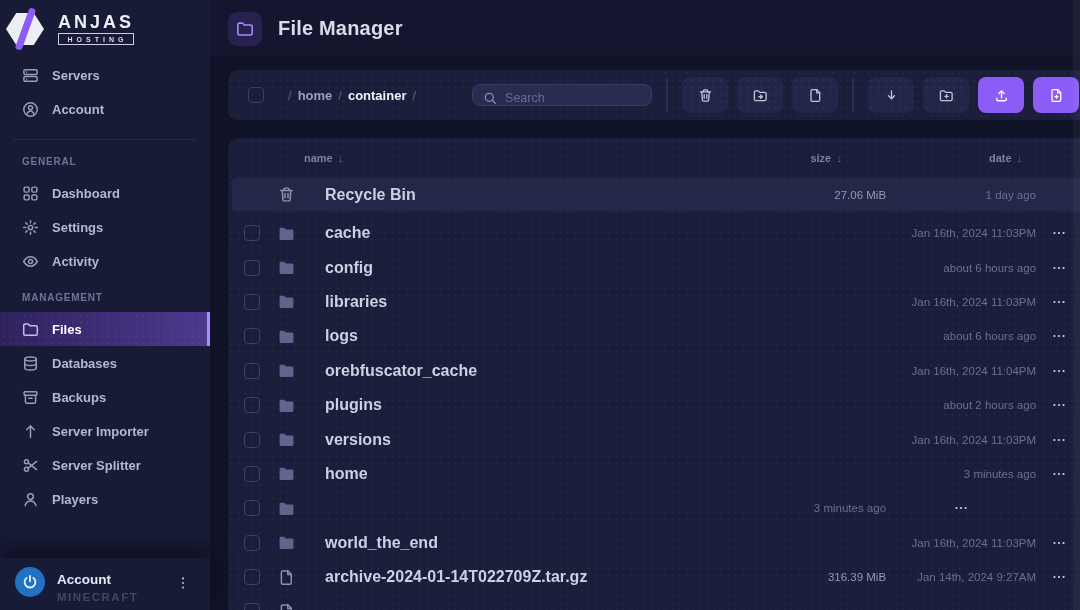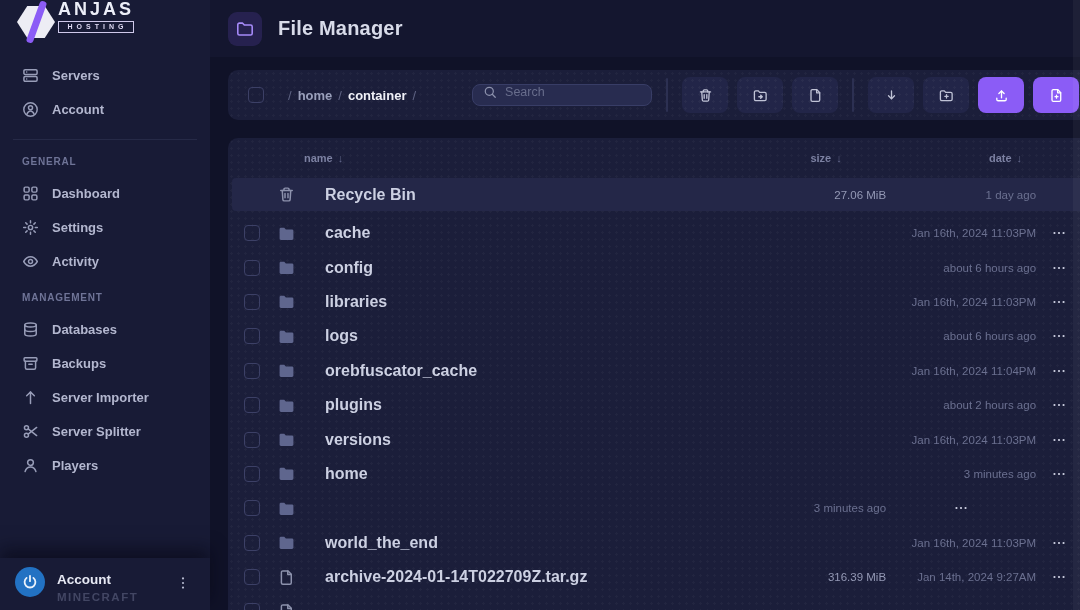--- a/index.html
+++ b/index.html
@@ -2,21 +2,21 @@
 <html><head>
 <meta charset="utf-8">
 <style>
   * { margin:0; padding:0; box-sizing:border-box; }
   html,body { width:1080px; height:610px; overflow:hidden; }
   body { background:#101228; font-family:"Liberation Sans", sans-serif; }
   .app { position:relative; width:1080px; height:610px; display:flex; }
 
   
   .sidebar { width:210px; height:610px; background:#181b36; flex:none; position:relative; z-index:2; }
-  .brand { display:flex; height:58px; padding-left:14px; cursor:pointer; }
+  .brand { display:flex; align-items:center; gap:11px; height:58px; padding-left:3px; cursor:pointer; }
   .logo-hex { position:relative; width:44px; height:44px; flex:none; }
   .hex { position:absolute; left:3px; top:6px; width:38px; height:32px; background:#ededf4;
          clip-path:polygon(27% 0,73% 0,100% 50%,73% 100%,27% 100%,0 50%); }
   .slash { position:absolute; left:19px; top:0px; width:7px; height:44px; background:#8b5cf6;
            border-radius:3px; transform:rotate(20deg); }
   .brand-text { display:flex; flex-direction:column; align-items:center; }
   .brand-name { font-size:18px; font-weight:700; color:#eceef8; letter-spacing:3px; line-height:1.05; }
   .brand-sub { font-size:7px; font-weight:700; color:#ded9f2; letter-spacing:4px; border:1px solid #cfc9ea;
                padding:1.5px 2px 1.5px 5px; margin-top:2px; align-self:stretch; text-align:center; }
   .side-item { display:flex; align-items:center; gap:13px; height:34px; padding-left:22px;
@@ -55,21 +55,21 @@
   .dots { background-image:radial-gradient(rgba(255,255,255,0.03) 1px, transparent 1.4px); background-size:7px 7px; }
   .toolbar { height:50px; background-color:#1b1e3a; border-radius:10px; display:flex; align-items:center;
              padding:0 15px 0 20px; }
   .checkbox { width:16px; height:16px; border:1.5px solid #3c4066; border-radius:4px; flex:none;
               background:transparent; cursor:pointer; }
   .breadcrumb { margin-left:24px; font-size:13px; display:flex; gap:6px; white-space:nowrap; }
   .breadcrumb .sep { color:#5f6484; }
   .breadcrumb .seg { color:#9aa0bb; font-weight:600; cursor:pointer; }
   .breadcrumb .seg.current { color:#f0f1f8; font-weight:700; }
   .search { margin-left:56px; width:180px; height:22px; background-color:#282c50; border:1px solid #383d66;
-            border-radius:8px; display:flex; align-items:flex-start; padding:0 10px; gap:8px; flex:none; }
+            border-radius:8px; display:flex; align-items:flex-end; padding:0 10px; gap:8px; flex:none; }
   .search .ic { width:14px; height:14px; color:#8d92ad; flex:none; }
   .search input { background:transparent; border:none; outline:none; color:#c7cade; font-size:12.5px; width:100%;
                   font-family:"Liberation Sans", sans-serif; }
   .search input::placeholder { color:#686d8c; }
   .tb-divider { width:2px; height:34px; background:#2c3052; border-radius:1px; margin:0 14px; flex:none; }
   .btn-group { display:flex; gap:9px; }
   .tbtn { width:46px; height:36px; border:none; border-radius:8px; background-color:#222548; color:#c0c3d6;
           display:flex; align-items:center; justify-content:center; cursor:pointer;
           background-image:radial-gradient(rgba(255,255,255,0.035) 1px, transparent 1.4px); background-size:7px 7px; }
   .tbtn.primary { background:#8b5cf6; color:#ffffff; }
@@ -161,20 +161,28 @@
         <div class="side-item">
           <span class="ic">
             <svg viewBox="0 0 16 16" fill="none" stroke="currentColor" stroke-width="1.4" stroke-linecap="round" stroke-linejoin="round">
               <path d="M1.6 8c1.7-2.9 3.9-4.4 6.4-4.4S12.7 5.1 14.4 8c-1.7 2.9-3.9 4.4-6.4 4.4S3.3 10.9 1.6 8z"></path>
               <circle cx="8" cy="8" r="1.9"></circle>
             </svg>
           </span>
           <span>Activity</span>
         </div>
         <div class="section-title">MANAGEMENT</div>
+        <div class="side-item active">
+          <span class="ic">
+            <svg viewBox="0 0 16 16" fill="none" stroke="currentColor" stroke-width="1.4" stroke-linecap="round" stroke-linejoin="round">
+              <path d="M1.6 4.2c0-.8.6-1.4 1.4-1.4h2.9l1.5 1.7h5.6c.8 0 1.4.6 1.4 1.4v6c0 .8-.6 1.4-1.4 1.4H3c-.8 0-1.4-.6-1.4-1.4z"></path>
+            </svg>
+          </span>
+          <span>Files</span>
+        </div>
         <div class="side-item">
           <span class="ic">
             <svg viewBox="0 0 16 16" fill="none" stroke="currentColor" stroke-width="1.4" stroke-linecap="round" stroke-linejoin="round">
               <ellipse cx="8" cy="3.8" rx="5.4" ry="1.9"></ellipse>
               <path d="M2.6 3.8v8.4c0 1 2.4 1.9 5.4 1.9s5.4-.9 5.4-1.9V3.8"></path>
               <path d="M2.6 8c0 1 2.4 1.9 5.4 1.9s5.4-.9 5.4-1.9"></path>
             </svg>
           </span>
           <span>Databases</span>
         </div>

